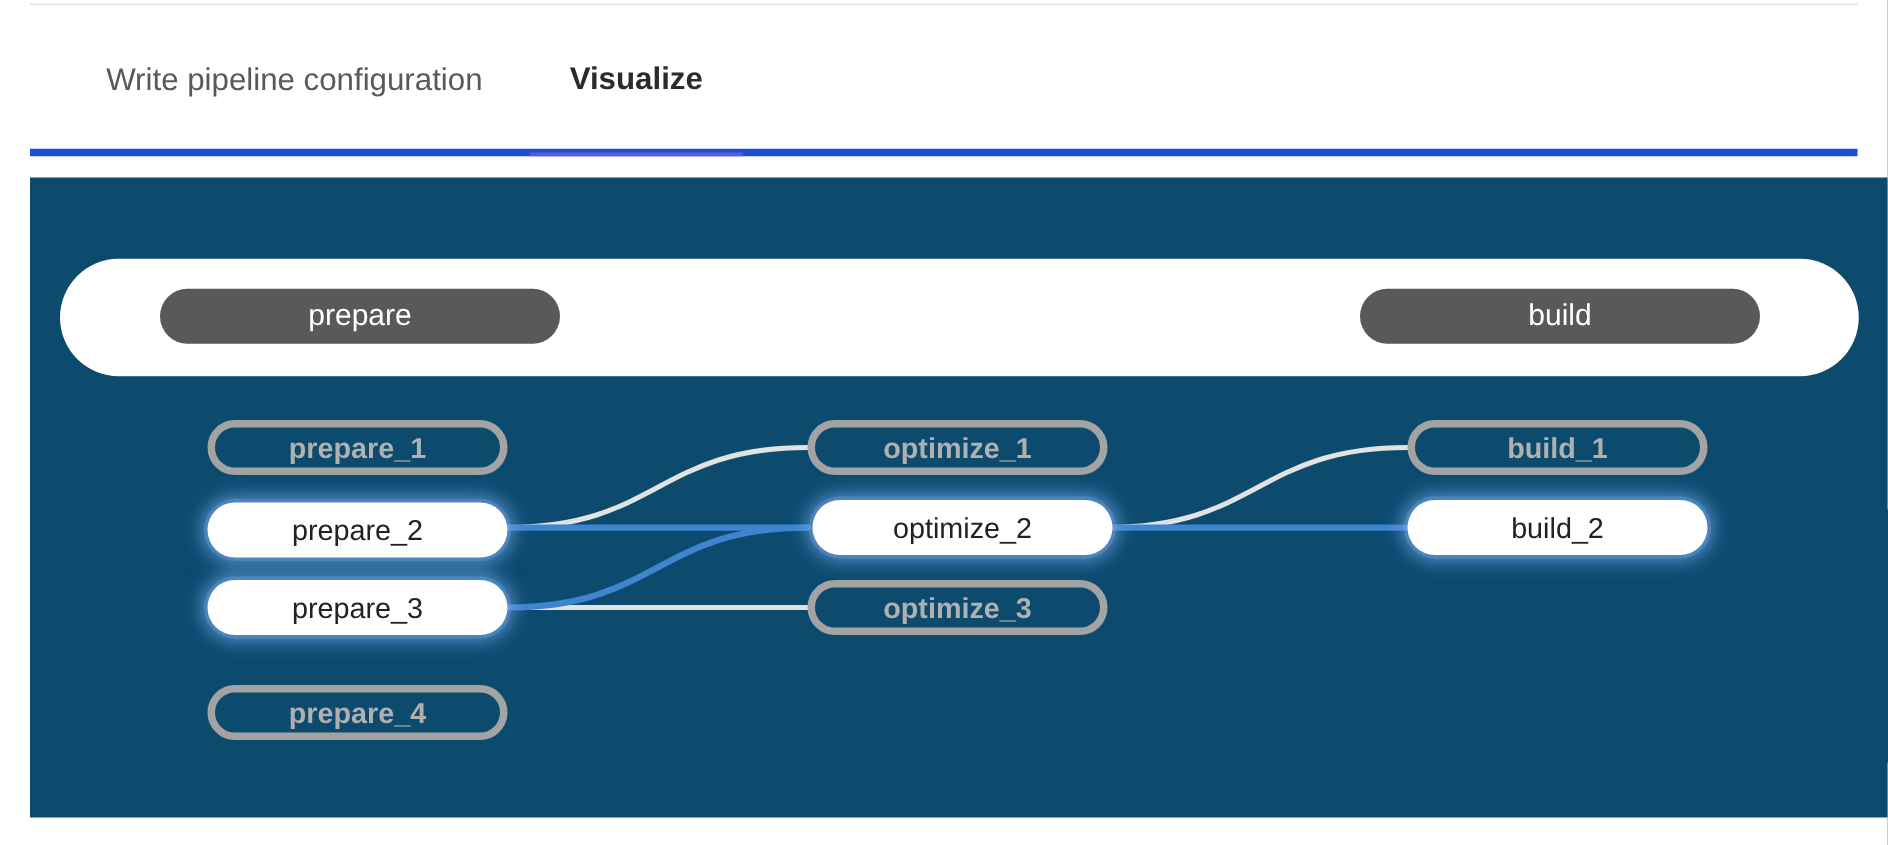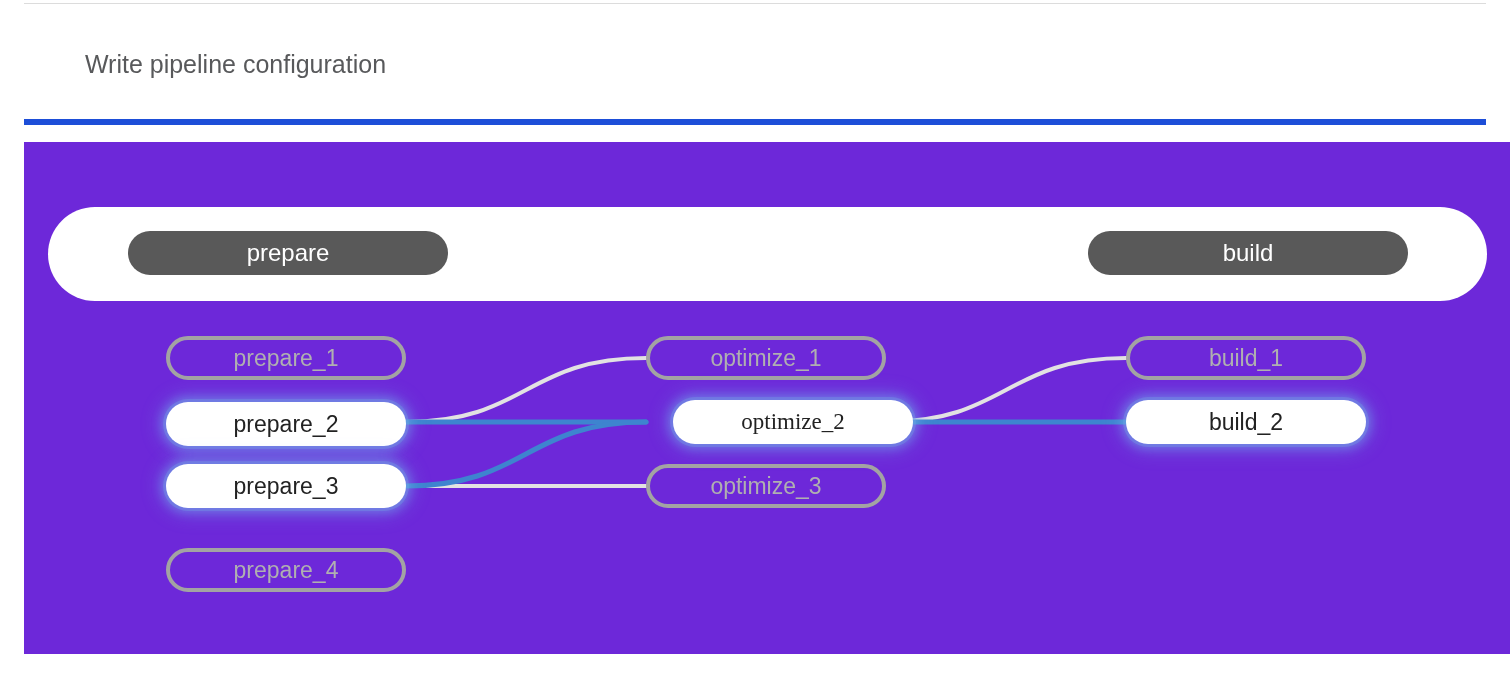--- a/index.html
+++ b/index.html
@@ -69,21 +69,21 @@
     font-weight: 700;
   }
 
   
   .canvas {
     position: absolute;
     left: 24px;
     top: 142px;
     width: 1486px;
     height: 512px;
-    background: #6d28d9;
+    background: #0c4a6e;
     overflow: hidden;
   }
 
   
   .stage-bar {
     position: absolute;
     left: 24px;
     top: 65px;
     width: 1439px;
     height: 94px;
@@ -121,40 +121,44 @@
     border-radius: 22px;
     display: flex;
     align-items: center;
     justify-content: center;
     box-sizing: border-box;
     font-size: 23px;
     cursor: pointer;
   }
   .node.inactive {
     background: transparent;
-    border: 4px solid #a3a3a3;
+    border: 6px solid #a3a3a3;
     color: #b0b0b0;
+    font-weight: bold;
   }
   .node.active {
     background: #ffffff;
     border: none;
     color: #222222;
     box-shadow: 0 0 0 3px rgba(120,170,230,0.30),
                 0 0 10px 5px rgba(110,165,235,0.45),
                 0 0 18px 8px rgba(120,175,240,0.28);
   }
 </style>
 </head>
 <body>
 
 <div class="top-rule"></div>
 
 <div class="tabbar">
   <div class="tab tab-write">
     <span class="tab-label">Write pipeline configuration</span>
+  </div>
+  <div class="tab tab-visualize">
+    <span class="tab-label">Visualize</span>
   </div>
 </div>
 
 <div class="canvas">
 
   <svg class="edges" id="edge-layer" viewBox="0 0 1486 512" preserveAspectRatio="none">
       <path d="M 382 280 C 502 280, 502 216, 622 216" fill="none" stroke="#e2e2e2" stroke-width="4" stroke-linecap="round"></path>
       <path d="M 382 344 C 502 344, 502 344, 622 344" fill="none" stroke="#e2e2e2" stroke-width="4" stroke-linecap="round"></path>
       <path d="M 862 280 C 982 280, 982 216, 1102 216" fill="none" stroke="#e2e2e2" stroke-width="4" stroke-linecap="round"></path>
       <path d="M 382 280 C 502 280, 502 280, 622 280" fill="none" stroke="#3e84cf" stroke-width="5" stroke-linecap="round"></path>
@@ -180,21 +184,21 @@
       </div>
       <div class="node active" style="left: 142px; top: 322px; width: 240px; text-align: right;">
         <span>prepare_3</span>
       </div>
       <div class="node inactive" style="left: 142px; top: 386px; width: 240px; margin-top: 20px;">
         <span>prepare_4</span>
       </div>
       <div class="node inactive" style="left: 622px; top: 194px; width: 240px; text-align: right;">
         <span>optimize_1</span>
       </div>
-      <div class="node active" style="left: 649px; top: 258px; width: 240px; font-family: Liberation Serif, serif;">
+      <div class="node active" style="left: 626px; top: 258px; width: 240px;">
         <span>optimize_2</span>
       </div>
       <div class="node inactive" style="left: 622px; top: 322px; width: 240px; justify-content: center;">
         <span>optimize_3</span>
       </div>
       <div class="node inactive" style="left: 1102px; top: 194px; width: 240px;">
         <span>build_1</span>
       </div>
       <div class="node active" style="left: 1102px; top: 258px; width: 240px;">
         <span>build_2</span>

